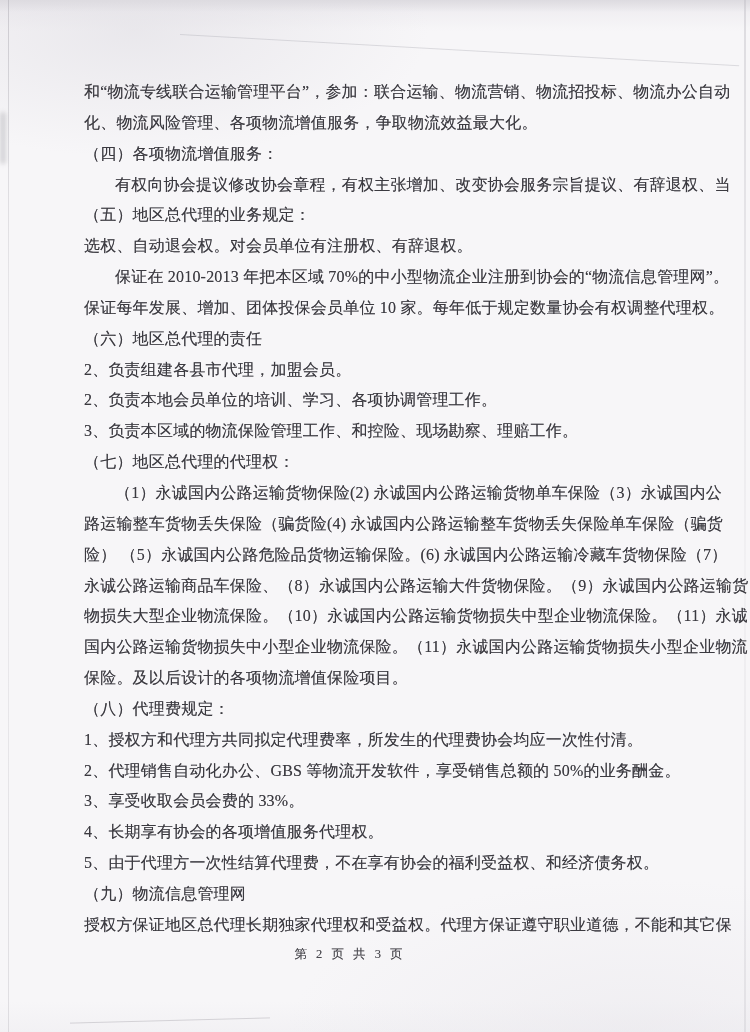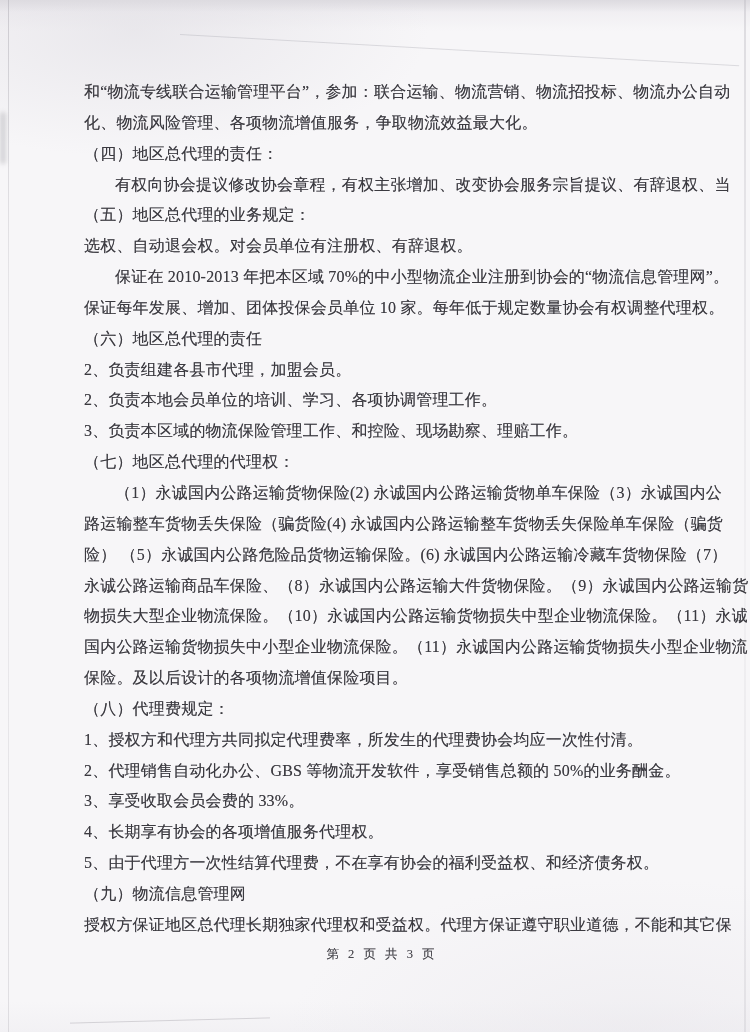--- a/index.html
+++ b/index.html
@@ -74,38 +74,37 @@
   .footer {
     position: absolute;
     left: 0;
     top: 946px;
     width: 700px;
     text-align: center;
     font-size: 12.5px;
     letter-spacing: 3px;
     color: #48474d;
     text-shadow: 0 0 0.5px rgba(70,69,76,0.5);
-    margin-left: 32px;
   }
 </style>
 </head>
 <body>
 
 <div class="scan">
   <div class="top-band"></div>
   <div class="edge-left"></div>
   <div class="edge-right"></div>
   <div class="smudge-left"></div>
   <div class="crease-top"></div>
   <div class="crease-bottom"></div>
 
   <div class="doc-body" id="doc-lines">
       <div class="line">和“物流专线联合运输管理平台”，参加：联合运输、物流营销、物流招投标、物流办公自动</div>
       <div class="line">化、物流风险管理、各项物流增值服务，争取物流效益最大化。</div>
-      <div class="line">（四）地区总代理的责任：</div>
+      <div class="line">（四）各项物流增值服务：</div>
       <div class="line indent">有权向协会提议修改协会章程，有权主张增加、改变协会服务宗旨提议、有辞退权、当</div>
       <div class="line">（五）地区总代理的业务规定：</div>
       <div class="line">选权、自动退会权。对会员单位有注册权、有辞退权。</div>
       <div class="line indent">保证在 2010-2013 年把本区域 70%的中小型物流企业注册到协会的“物流信息管理网”。</div>
       <div class="line">保证每年发展、增加、团体投保会员单位 10 家。每年低于规定数量协会有权调整代理权。</div>
       <div class="line">（六）地区总代理的责任</div>
       <div class="line">2、负责组建各县市代理，加盟会员。</div>
       <div class="line">2、负责本地会员单位的培训、学习、各项协调管理工作。</div>
       <div class="line">3、负责本区域的物流保险管理工作、和控险、现场勘察、理赔工作。</div>
       <div class="line">（七）地区总代理的代理权：</div>

